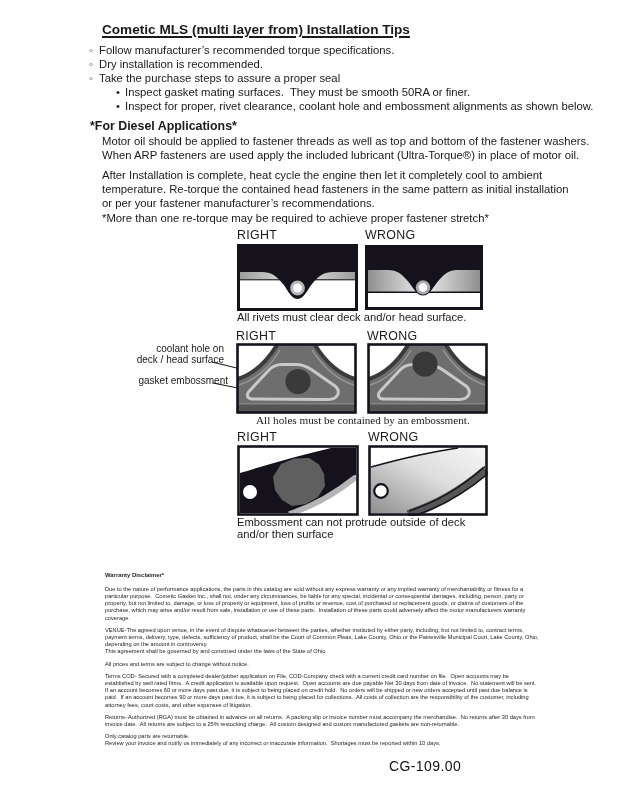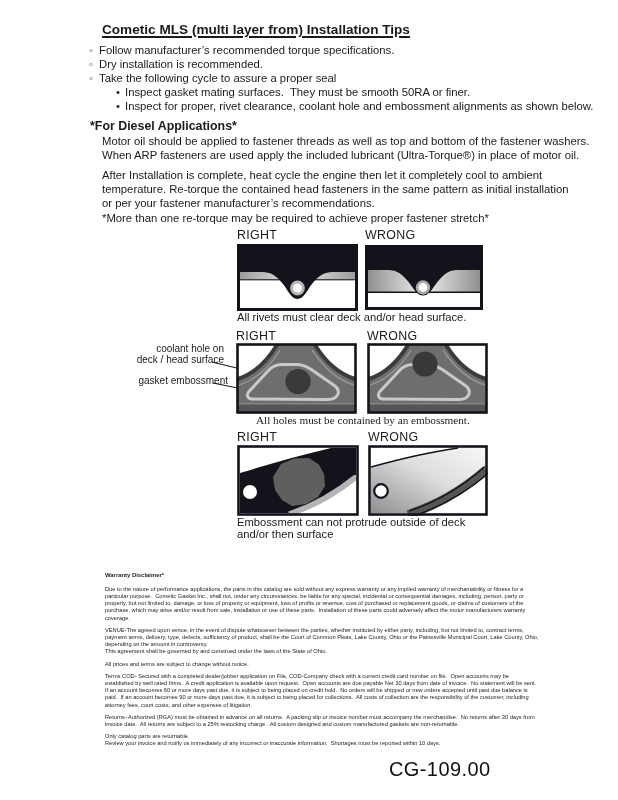--- a/index.html
+++ b/index.html
@@ -24,42 +24,42 @@
   .p1{top:135px;}
   .p2{top:169px;}
   .p3{top:212px;}
   .dlabel{font-size:12.4px;text-align:left;letter-spacing:0.3px;}
   .cap{font-size:11.2px;line-height:11.6px;}
   .callout{font-size:10px;line-height:10.6px;text-align:right;}
   .fineprint{left:105px;top:572px;width:434px;font-size:5.7px;line-height:7.2px;color:#1c1c1c;}
   .fineprint .fh{font-weight:700;font-size:5.9px;margin:0 0 6.5px 0;}
   .fineprint p{margin:0 0 5px 0;}
   .fineprint .tight{margin:0;}
-  .footer-code{left:389px;top:758px;font-size:20px;letter-spacing:0.4px;color:#111;}
+  .footer-code{left:389px;top:758px;font-size:14px;letter-spacing:0.4px;color:#111;}
   svg{display:block;}
 </style>
 </head>
 <body>
 
 <div>
 
   <div class="abs title" data-bind="title">Cometic MLS (multi layer from) Installation Tips</div>
 
   <div class="abs bullets">
     <div class="brow">
       <span class="m" data-bind="markers.open">◦</span>
       <span data-bind="tips.bullets.0">Follow manufacturer’s recommended torque specifications.</span>
     </div>
     <div class="brow">
       <span class="m" data-bind="markers.open">◦</span>
       <span data-bind="tips.bullets.1">Dry installation is recommended.</span>
     </div>
     <div class="brow">
       <span class="m" data-bind="markers.open">◦</span>
-      <span data-bind="tips.bullets.2">Take the following cycle to assure a proper seal</span>
+      <span data-bind="tips.bullets.2">Take the purchase steps to assure a proper seal</span>
     </div>
     <div class="brow sub">
       <span class="m" data-bind="markers.filled">•</span>
       <span data-bind="tips.sub_bullets.0">Inspect gasket mating surfaces.  They must be smooth 50RA or finer.</span>
     </div>
     <div class="brow sub">
       <span class="m" data-bind="markers.filled">•</span>
       <span data-bind="tips.sub_bullets.1">Inspect for proper, rivet clearance, coolant hole and embossment alignments as shown below.</span>
     </div>
   </div>

